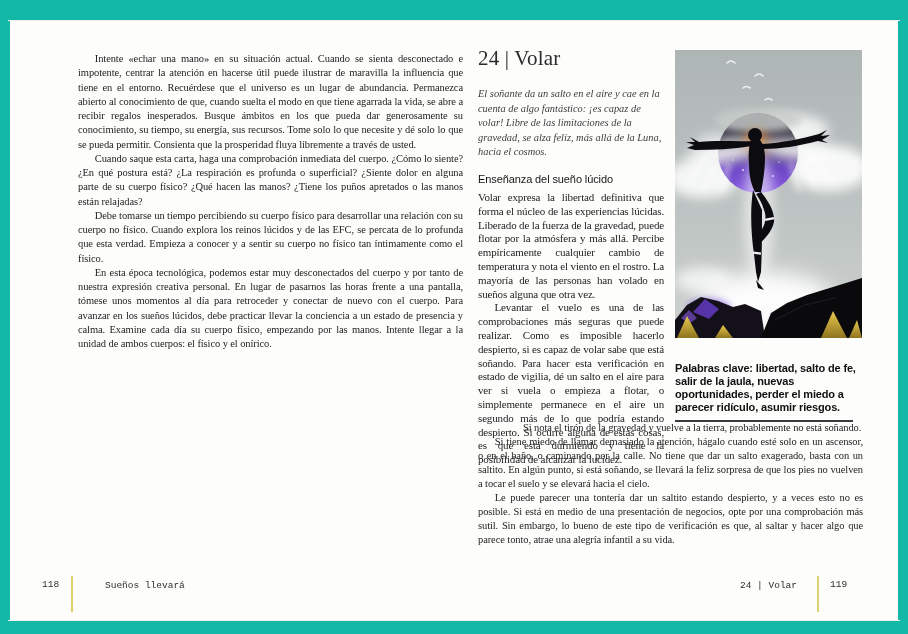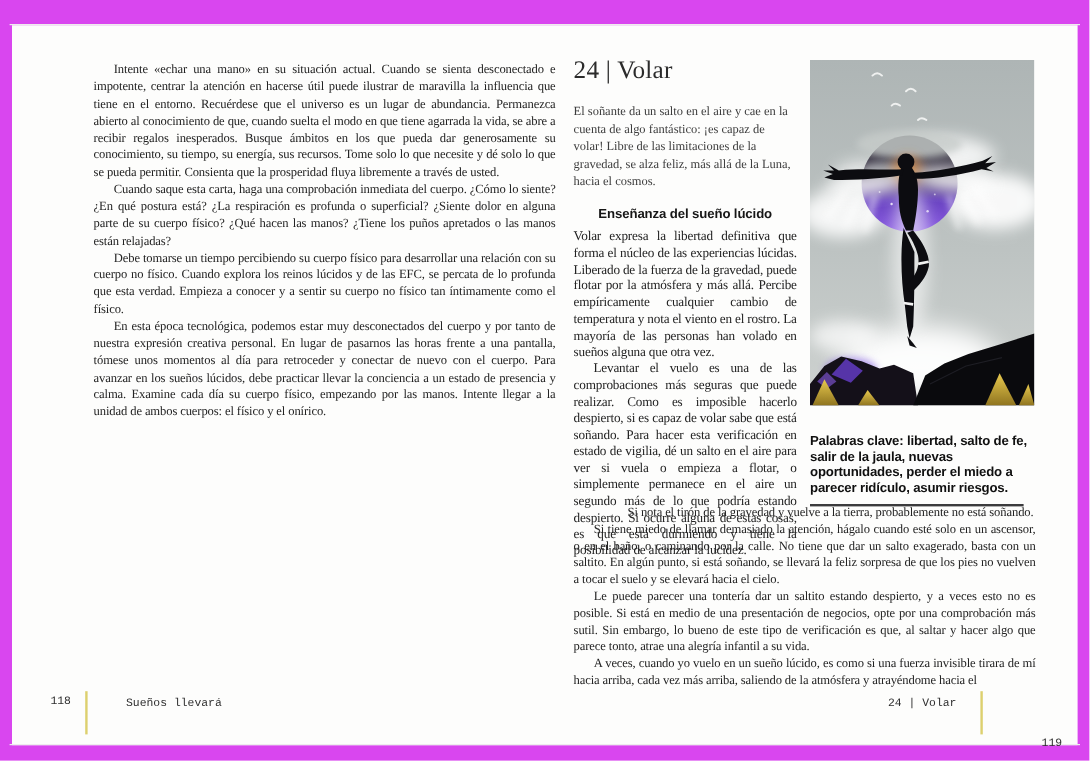--- a/index.html
+++ b/index.html
@@ -1,17 +1,17 @@
 <!DOCTYPE html>
 <html><head>
 <meta charset="utf-8">
 <style>
   html,body{margin:0;padding:0;background:#ffffff;}
   .spread{
-    position:relative;width:908px;height:634px;background:#d946ef;
+    position:relative;width:908px;height:634px;background:#14b8a6;
     font-family:"Liberation Serif","DejaVu Serif",serif;color:#232323;
     overflow:hidden;
   }
   .scan-edge{position:absolute;left:8px;right:8px;height:1px;background:#ededed;}
   .page-sheet{position:absolute;left:10px;right:10px;top:21px;bottom:13px;background:#fdfdfc;}
 
   
   .left-text{
     position:absolute;left:78px;top:52px;width:385px;
     font-size:10.5px;line-height:14.25px;text-align:justify;
@@ -19,26 +19,26 @@
   }
   .left-text p{margin:0;text-indent:1.6em;}
 
   
   .right-col{position:absolute;left:478px;top:46px;width:186px;}
   .chapter-title{
     font-size:21px;font-weight:400;margin:0 0 16px 0;color:#2b2b2b;
     font-family:"Liberation Serif","DejaVu Serif",serif;letter-spacing:0.2px;white-space:nowrap;
   }
   .epigraph{
-    font-size:10.4px;line-height:14.6px;color:#3c3c3c;
+    font-style:italic;font-size:10.4px;line-height:14.6px;color:#3c3c3c;
     margin:0 0 13px 0;
   }
   .section-heading{
     font-family:"Liberation Sans","DejaVu Sans",sans-serif;
-    font-size:11px;font-weight:700;color:#161616;margin:0 0 6px 0;letter-spacing:-0.1px;text-align:center;
+    font-size:11px;font-weight:400;color:#161616;margin:0 0 6px 0;letter-spacing:-0.1px;
   }
   .narrow-text{font-size:11px;line-height:13.8px;text-align:justify;letter-spacing:-0.15px;}
   .narrow-text p{margin:0;}
   .narrow-text p.indent{text-indent:1.5em;font-family:Liberation Serif, serif;}
 
   .wide-text{
     position:absolute;left:478px;top:421px;width:385px;
     font-size:10.5px;line-height:14px;text-align:justify;letter-spacing:-0.1px;
   }
   .wide-text p{margin:0;text-indent:1.6em;}
@@ -54,21 +54,21 @@
   }
   .caption-rule{margin-top:6px;width:178px;height:2px;background:#3b3b3d;}
 
   
   .footer{position:absolute;font-size:9.5px;color:#2e2e2e;font-family:Liberation Mono, monospace;}
   .vrule{position:absolute;width:2px;height:36px;top:576px;background:#ddd06e;}
   #footer-left-num{left:42px;top:579px;}
   #footer-left-title{left:105px;top:580px;}
   #vrule-left{left:71px;}
   #footer-right-title{left:740px;top:580px;}
-  #footer-right-num{left:830px;top:614px;margin-left:38px;}
+  #footer-right-num{left:830px;top:579px;}
   #vrule-right{left:817px;}
 </style>
 </head>
 <body>
 
 <div class="spread">
   <div class="page-sheet"></div>
   <div class="scan-edge" style="top:20px"></div>
   <div class="scan-edge" style="top:620px"></div>
 
@@ -86,21 +86,20 @@
     <div class="narrow-text">
       <p>Volar expresa la libertad definitiva que forma el núcleo de las experiencias lúcidas. Liberado de la fuerza de la gravedad, puede flotar por la atmósfera y más allá. Percibe empíricamente cualquier cambio de temperatura y nota el viento en el rostro. La mayoría de las personas han volado en sueños alguna que otra vez.</p>
       <p class="indent">Levantar el vuelo es una de las comprobaciones más seguras que puede realizar. Como es imposible hacerlo despierto, si es capaz de volar sabe que está soñando. Para hacer esta verificación en estado de vigilia, dé un salto en el aire para ver si vuela o empieza a flotar, o simplemente permanece en el aire un segundo más de lo que podría estando despierto. Si ocurre alguna de estas cosas, es que está durmiendo y tiene la posibilidad de alcanzar la lucidez.</p>
     </div>
   </div>
 
   <div class="wide-text">
     <p class="no-indent">Si nota el tirón de la gravedad y vuelve a la tierra, probablemente no está soñando.</p>
     <p>Si tiene miedo de llamar demasiado la atención, hágalo cuando esté solo en un ascensor, o en el baño, o caminando por la calle. No tiene que dar un salto exagerado, basta con un saltito. En algún punto, si está soñando, se llevará la feliz sorpresa de que los pies no vuelven a tocar el suelo y se elevará hacia el cielo.</p>
     <p>Le puede parecer una tontería dar un saltito estando despierto, y a veces esto no es posible. Si está en medio de una presentación de negocios, opte por una comprobación más sutil. Sin embargo, lo bueno de este tipo de verificación es que, al saltar y hacer algo que parece tonto, atrae una alegría infantil a su vida.</p>
-    <p>A veces, cuando yo vuelo en un sueño lúcido, es como si una fuerza invisible tirara de mí hacia arriba, cada vez más arriba, saliendo de la atmósfera y atrayéndome hacia el</p>
   </div>
 
   <div class="figure-block">
     <svg class="figure-art" viewBox="0 0 187 288" xmlns="http://www.w3.org/2000/svg">
       <defs>
         <linearGradient id="sky" x1="0" y1="0" x2="0" y2="1">
           <stop offset="0" stop-color="#aeb5b5"></stop>
           <stop offset="0.55" stop-color="#bdc3c2"></stop>
           <stop offset="1" stop-color="#ced2d0"></stop>
         </linearGradient>

